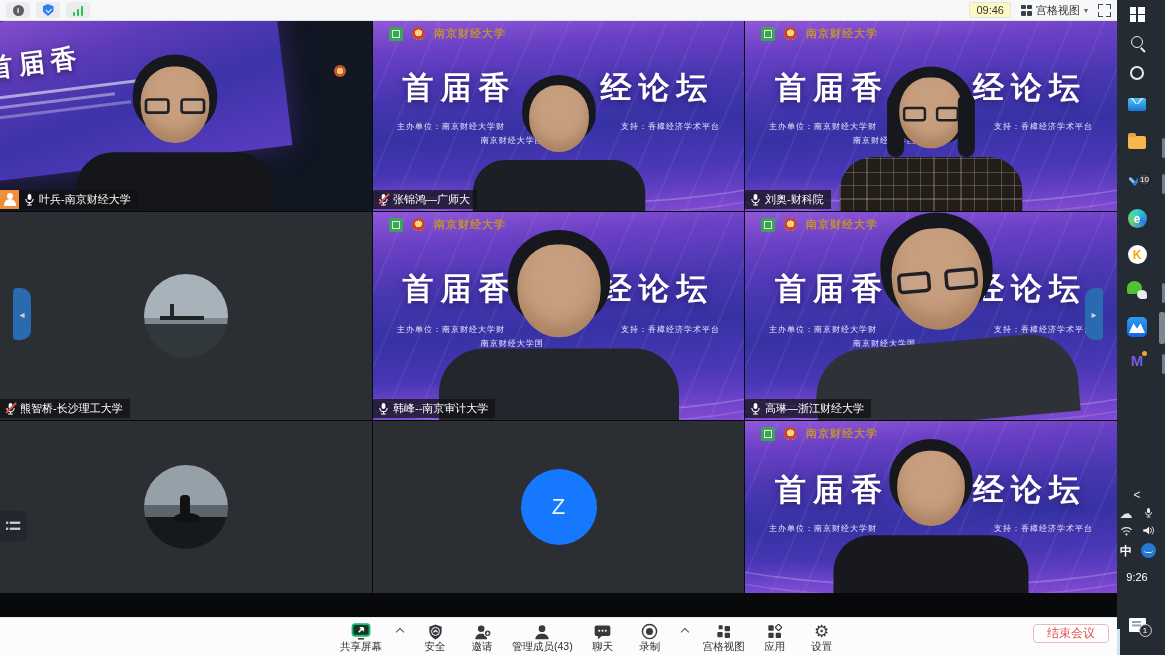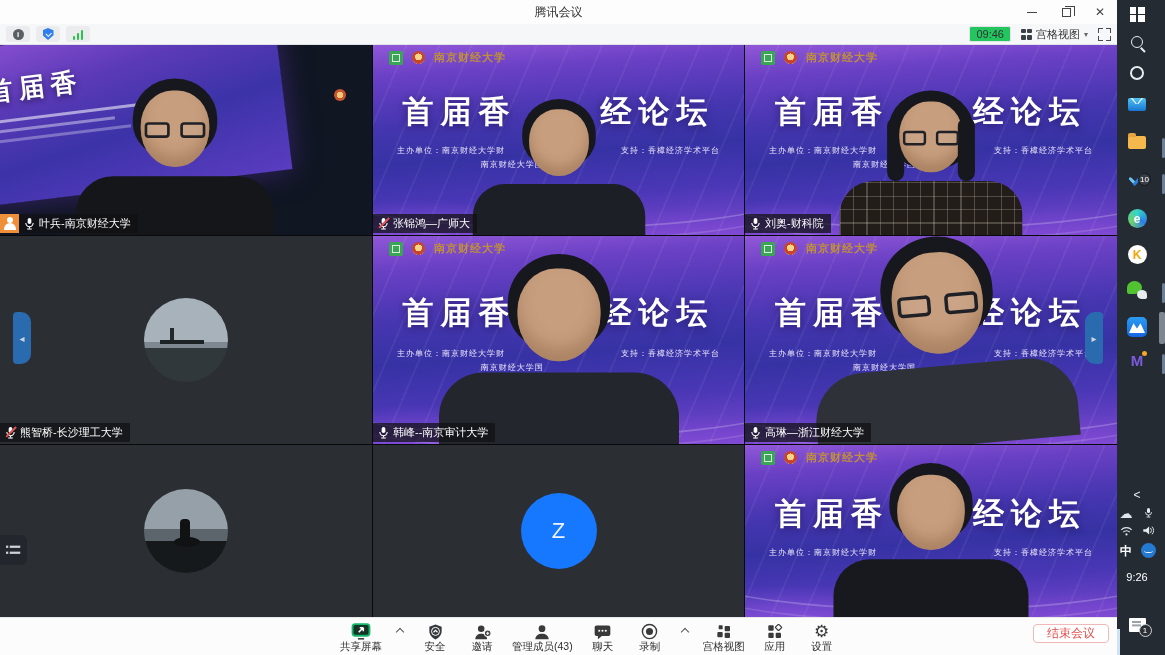--- a/index.html
+++ b/index.html
@@ -21,21 +21,21 @@
 
   .topbar { height:21px; background:#f6f7f9; border-bottom:1px solid #dfe2e6; display:flex; align-items:center; padding:0 6px; flex:0 0 auto; }
   .tb-left { display:flex; gap:6px; align-items:center; }
   .pill { width:24px; height:16px; background:#ececef; border-radius:3px; display:flex; align-items:center; justify-content:center; }
   .i-info { width:11px; height:11px; border-radius:50%; background:#5a5f66; color:#fff; font-size:8px; font-weight:bold; display:flex; align-items:center; justify-content:center; }
   .i-shield { width:11px; height:12px; background:#2f80ed; clip-path:polygon(50% 0,100% 18%,100% 60%,50% 100%,0 60%,0 18%); position:relative; }
   .i-shield::after { content:""; position:absolute; left:3px; top:3.5px; width:4px; height:2.5px; border-left:1.4px solid #fff; border-bottom:1.4px solid #fff; transform:rotate(-45deg); }
   .i-signal { display:flex; align-items:flex-end; gap:1.5px; height:11px; }
   .i-signal i { width:2.5px; background:#27c24c; border-radius:1px; }
   .tb-right { margin-left:auto; display:flex; align-items:center; gap:10px; }
-  .timebox { font-size:11px; color:#333; background:#22c55e; border:1px solid #e2e4e8; border-radius:2px; padding:1px 6px; }
+  .timebox { font-size:11px; color:#333; background:#fef9c3; border:1px solid #e2e4e8; border-radius:2px; padding:1px 6px; }
   .viewswitch { display:flex; align-items:center; gap:4px; font-size:11px; color:#333; cursor:default; }
   .gridico { width:11px; height:11px; display:grid; grid-template-columns:1fr 1fr; gap:1.5px; }
   .gridico i { background:#3c4046; border-radius:1px; }
   .caret { font-size:8px; color:#666; }
   .fsico { width:13px; height:13px; position:relative; }
   .fsico::before,.fsico::after { content:""; position:absolute; width:4px; height:4px; border:1.4px solid #46494e; }
   .fsico::before { left:0; top:0; border-right:none; border-bottom:none; box-shadow:9px 9px 0 -1.4px transparent; }
   .fsico::after { right:0; bottom:0; border-left:none; border-top:none; }
   .fsico i::before,.fsico i::after { content:""; position:absolute; width:4px; height:4px; border:1.4px solid #46494e; }
   .fsico i::before { right:0; top:0; border-left:none; border-bottom:none; }
@@ -164,32 +164,20 @@
   .edgebar { position:absolute; left:0; bottom:0; width:3px; height:26px; background:#cfe3f5; }
   .runbar { position:absolute; right:0; width:3px; background:#6b7f95; border-radius:2px; }
   .runbar.big { width:6px; background:#7d8691; }
 </style>
 </head>
 <body>
 
 <div class="screen">
   <div class="mwin">
 
-    <div class="titlebar">
-      <span class="title">腾讯会议</span>
-      <div class="winctl">
-        <span class="wc wc-min">
-            <i></i>
-          </span>
-        <span class="wc wc-max">
-            <i></i>
-          </span>
-        <span class="wc wc-close">✕</span>
-      </div>
-    </div>
 
     <div class="topbar">
       <div class="tb-left">
         <span class="pill">
             <span class="i-info">i</span>
           </span>
         <span class="pill">
             <span class="i-shield"></span>
           </span>
         <span class="pill">

